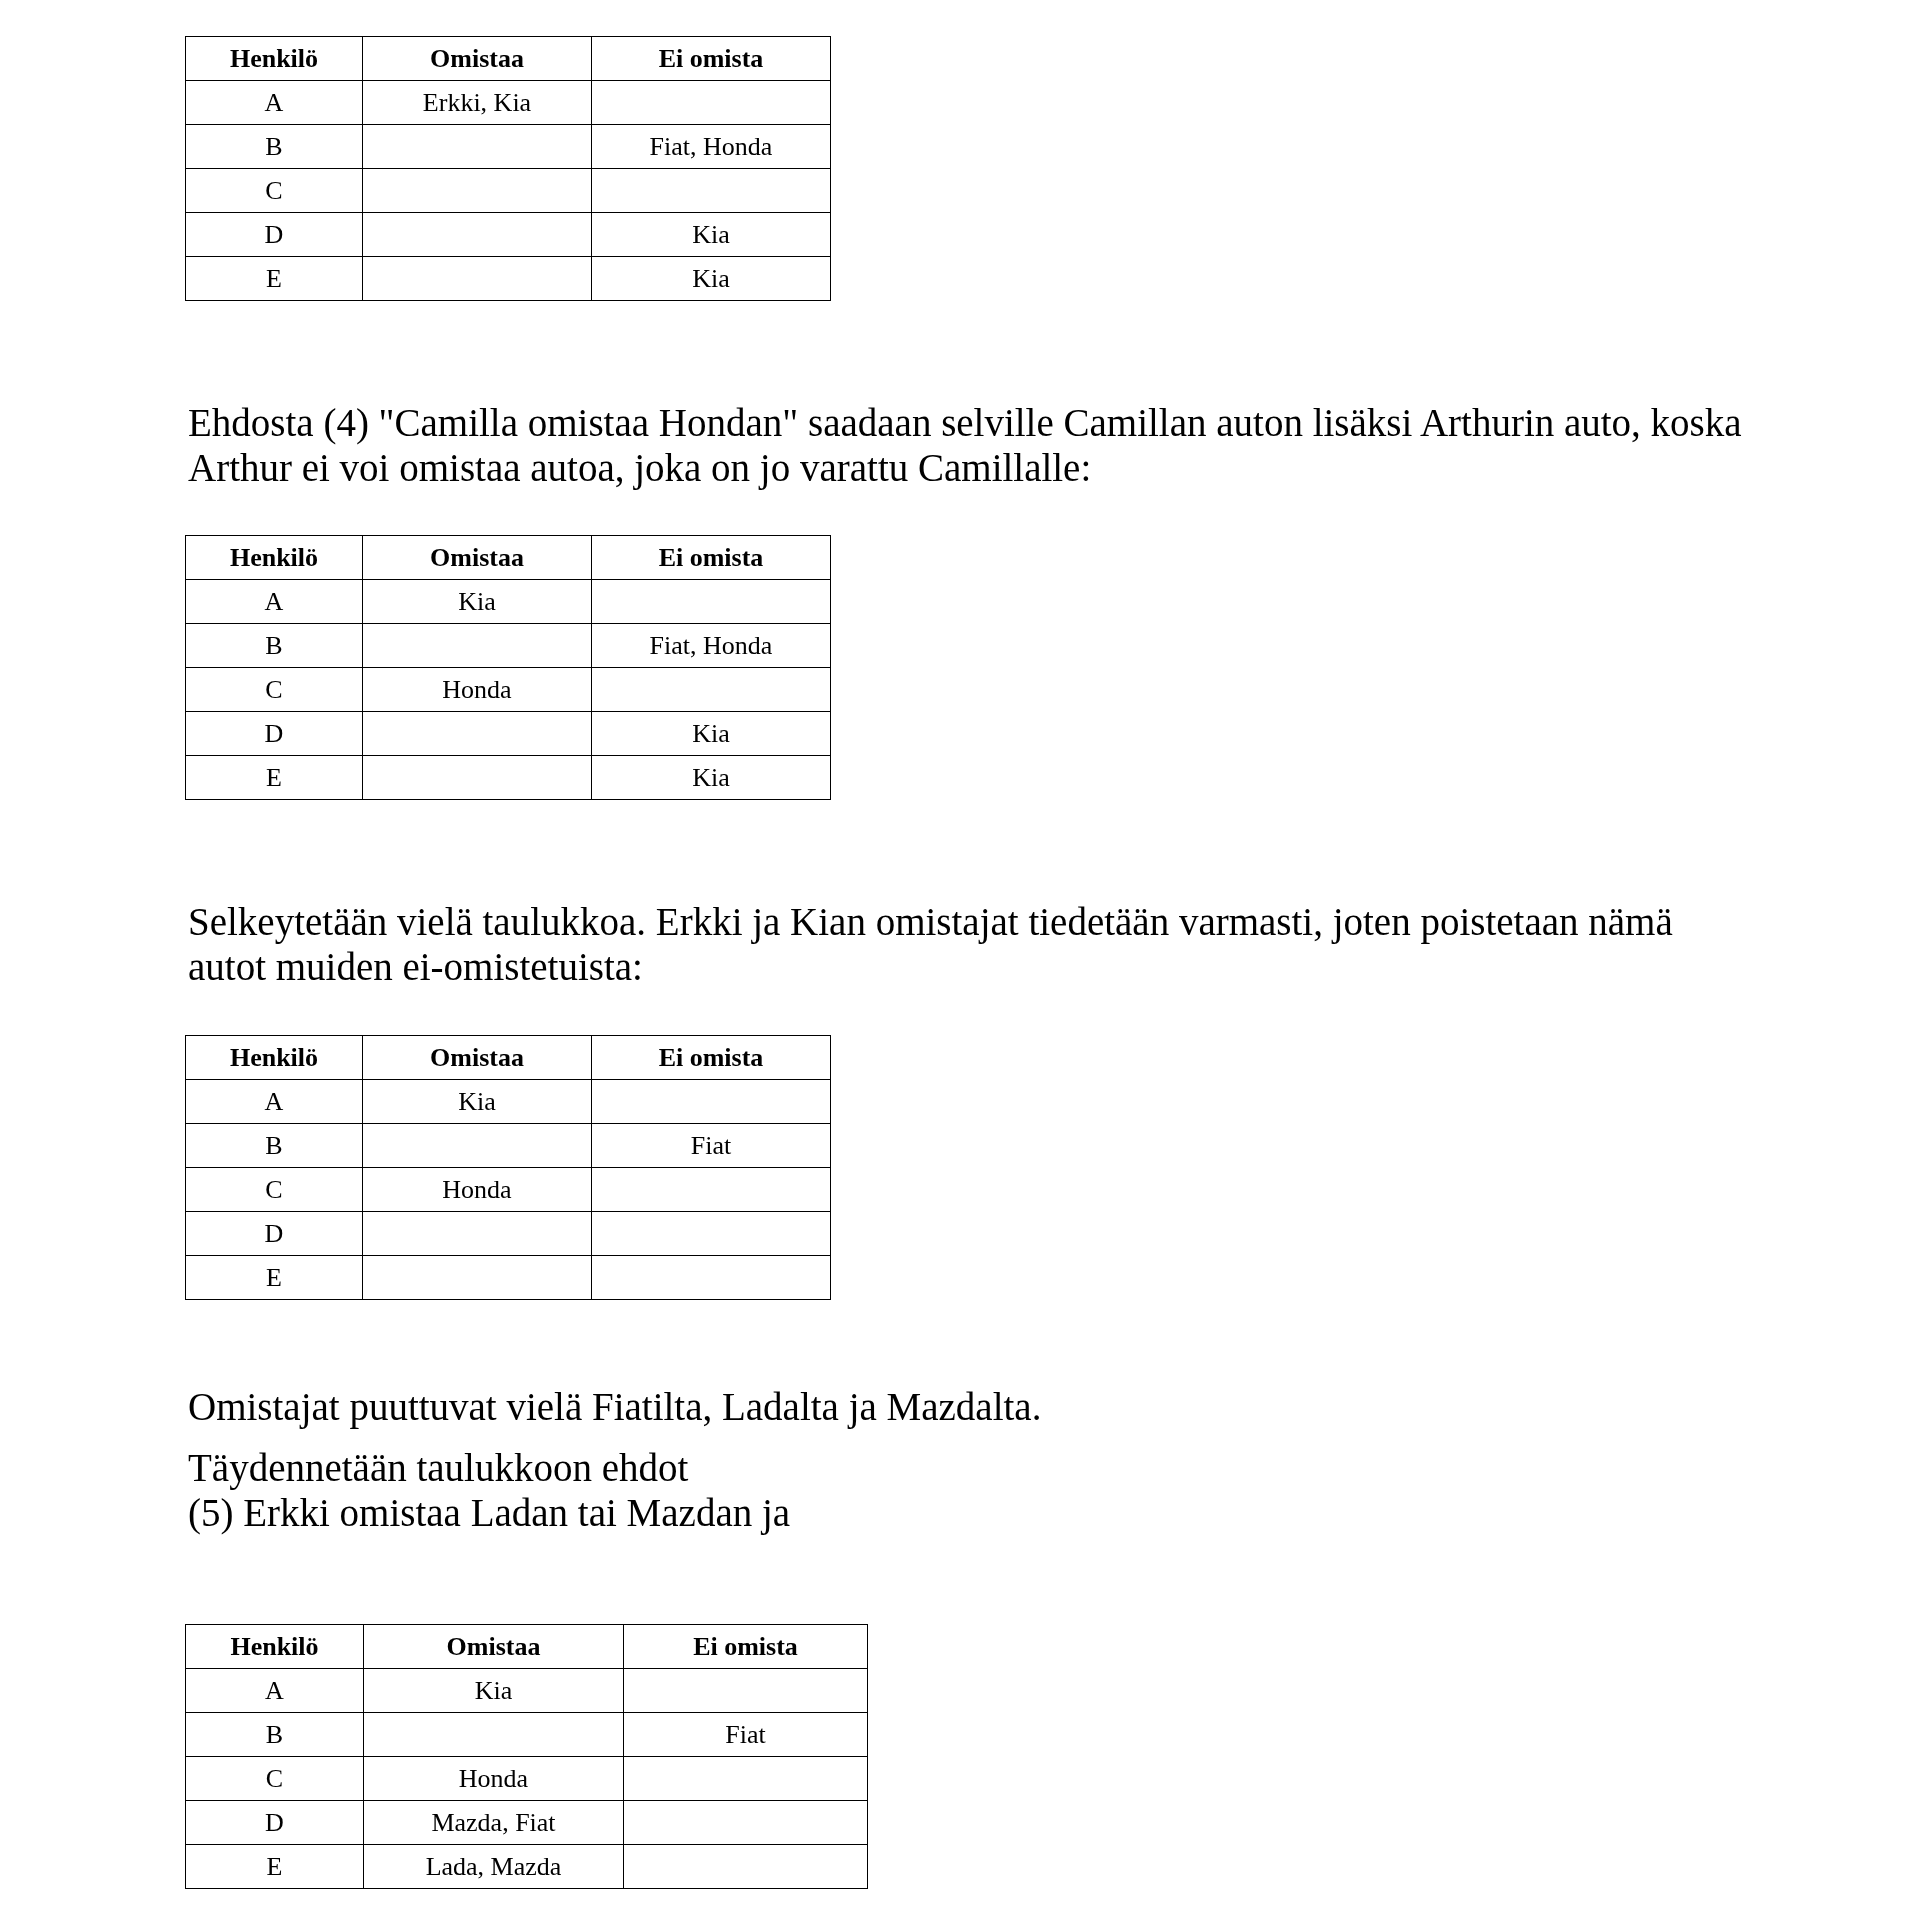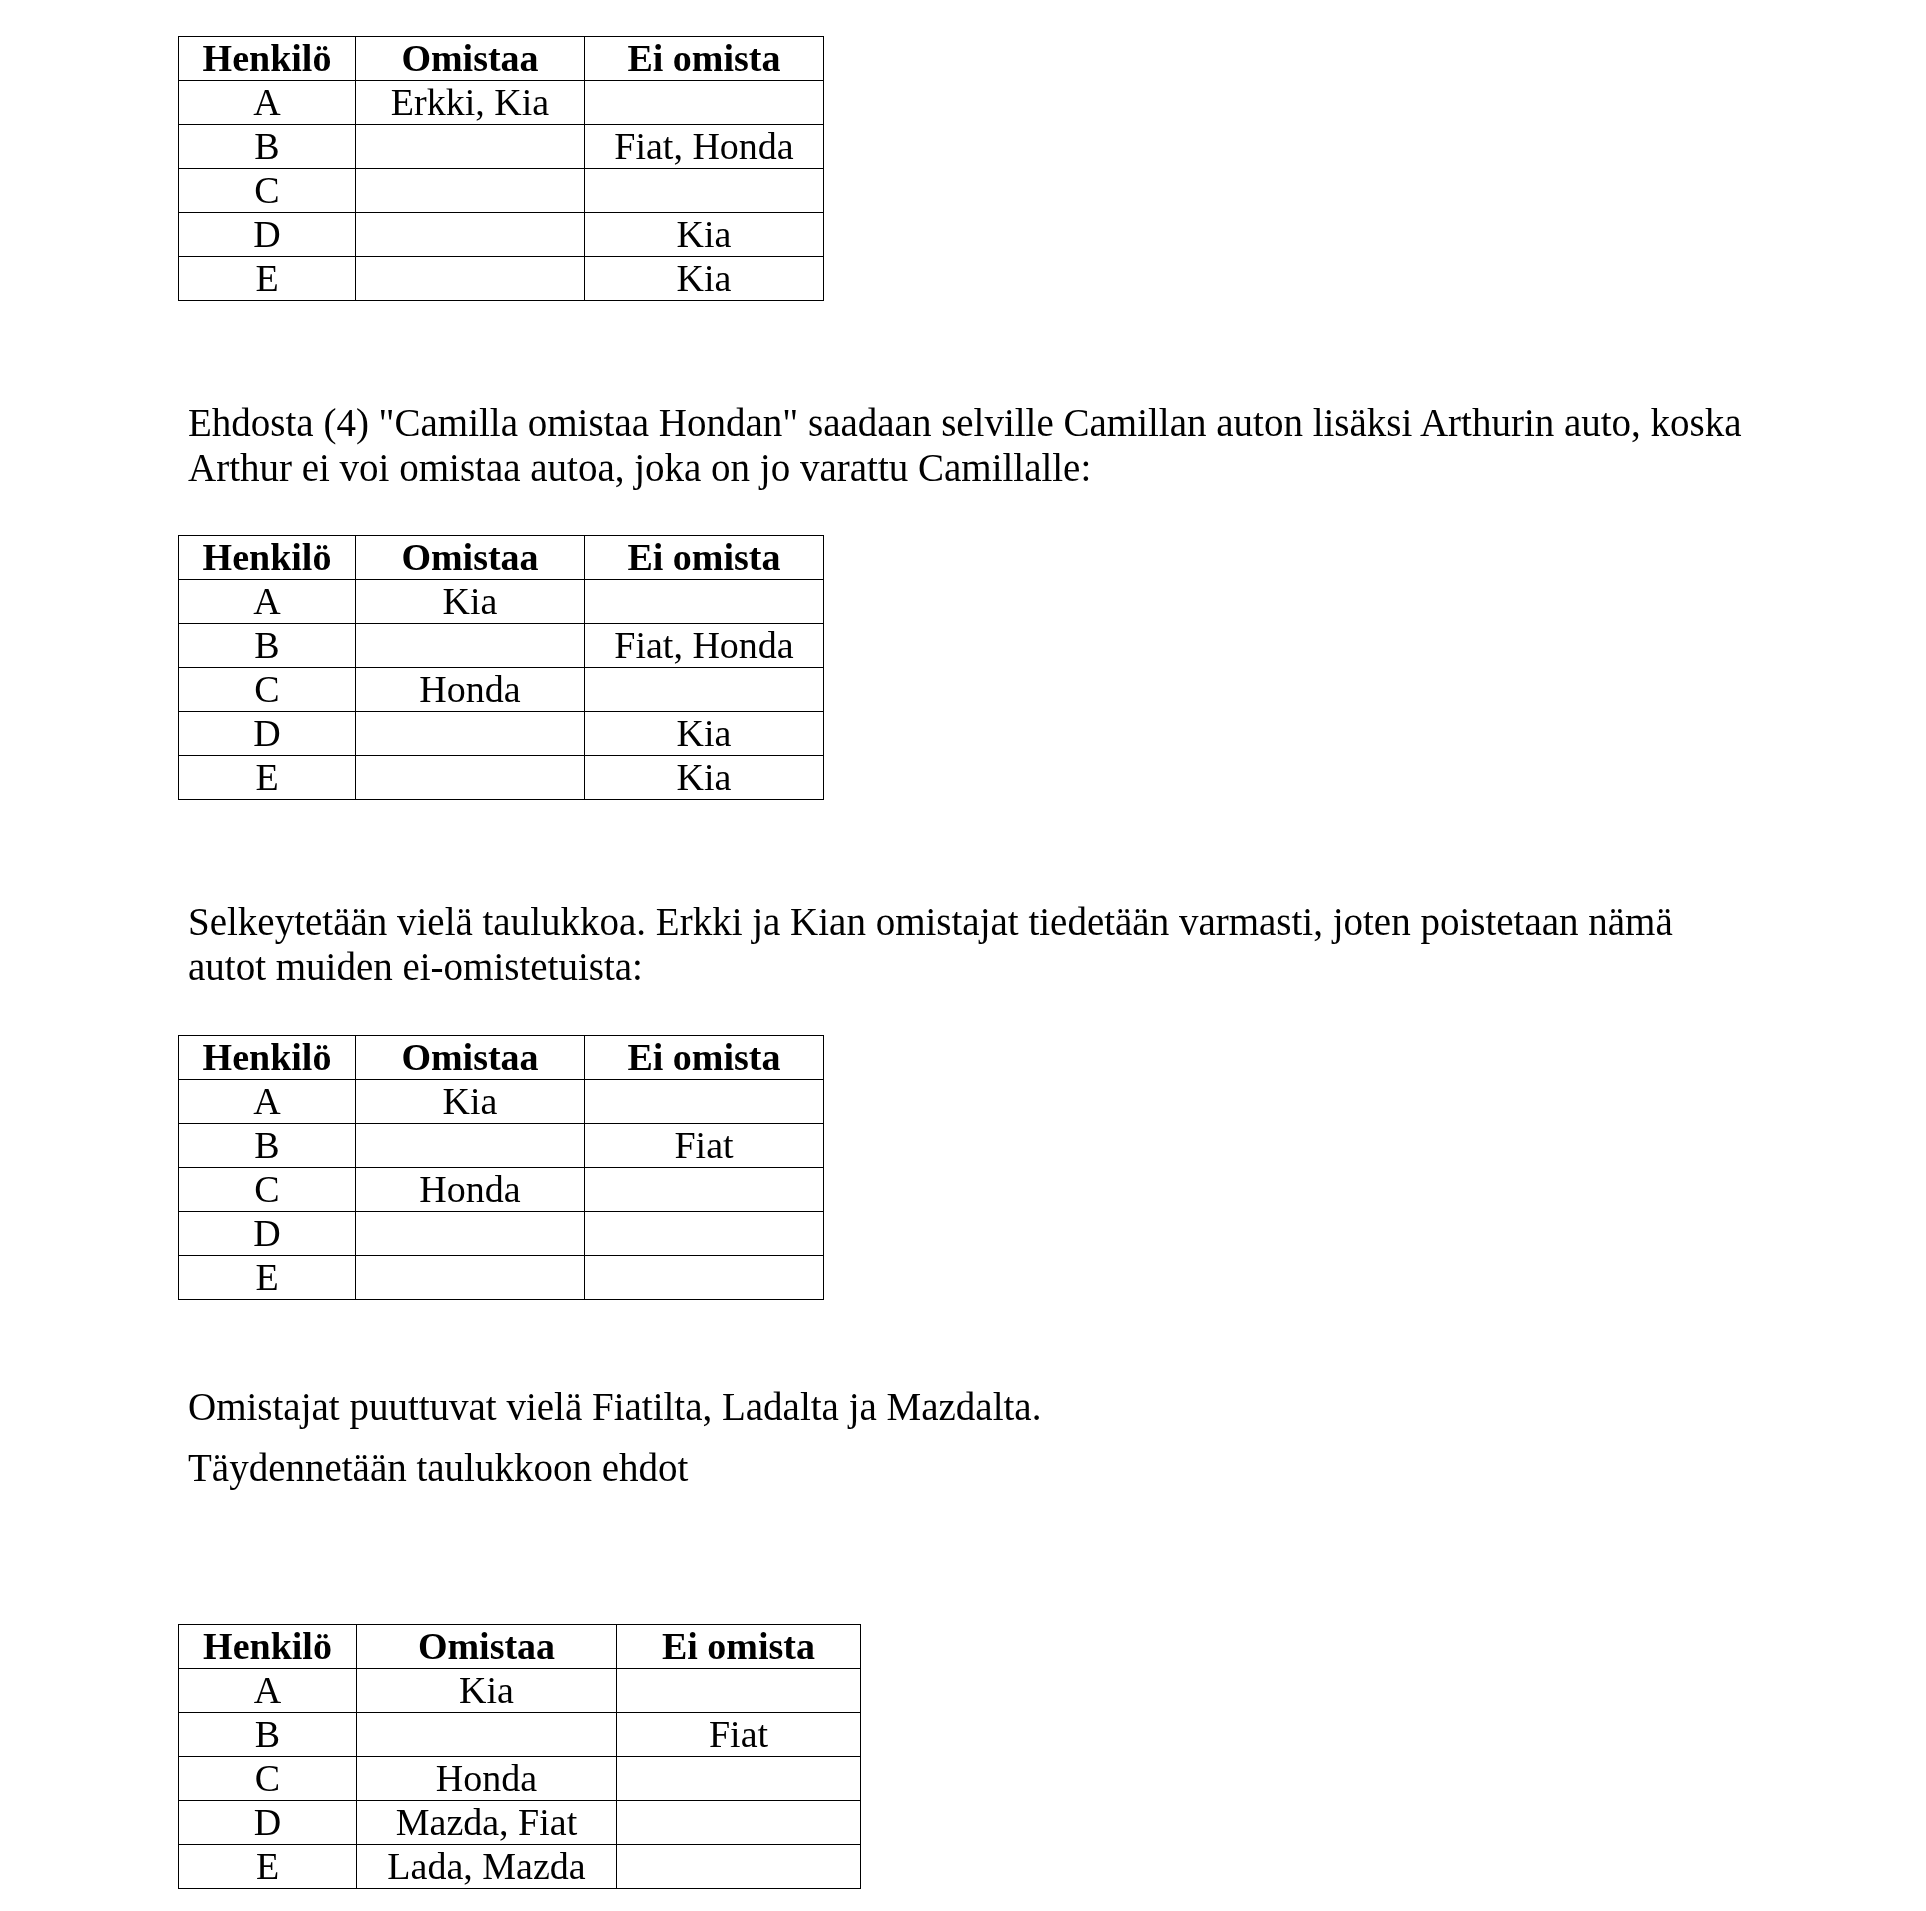--- a/index.html
+++ b/index.html
@@ -10,25 +10,25 @@
     body {
       width: 1926px;
       height: 1912px;
       position: relative;
       overflow: hidden;
       font-family: "Liberation Serif", "DejaVu Serif", serif;
       color: #000000;
     }
     .tbl {
       position: absolute;
-      left: 178px;
+      left: 185px;
       border-collapse: collapse;
       table-layout: fixed;
       font-family: "Liberation Serif", "DejaVu Serif", serif;
-      font-size: 38px;
+      font-size: 26px;
     }
     .tbl th, .tbl td {
       border: 1.9px solid #000000;
       height: 43px;
       padding: 0;
       text-align: center;
       vertical-align: middle;
       line-height: 43px;
       white-space: nowrap;
       overflow: hidden;
@@ -193,21 +193,21 @@
     <tr>
       <td>E</td>
       <td></td>
       <td></td>
     </tr>
   </tbody>
 </table>
 
 <p class="para" id="para-3"><span class="line">Omistajat puuttuvat vielä Fiatilta, Ladalta ja Mazdalta.</span></p>
 
-<p class="para" id="para-4"><span class="line">Täydennetään taulukkoon ehdot</span></p>
+<p class="para" id="para-4"><span class="line">Täydennetään taulukkoon ehdot</span><span class="line">(5) Erkki omistaa Ladan tai Mazdan ja</span></p>
 
 <table class="tbl tbl-b" id="table-4">
   <colgroup>
       <col class="c1">
       <col class="c2">
       <col class="c3">
     </colgroup>
   <thead>
     <tr>
       <th>Henkilö</th>

